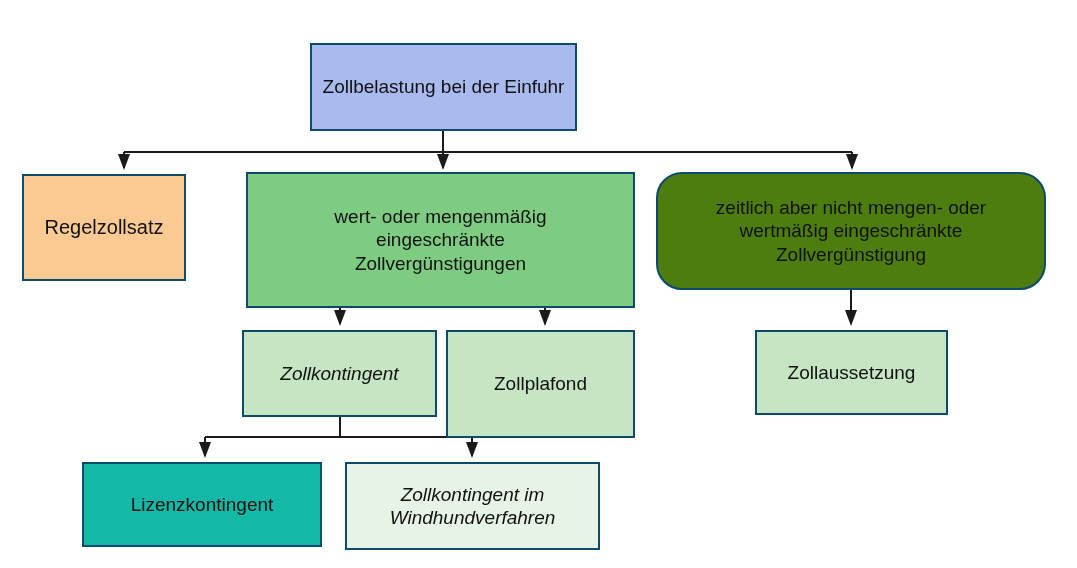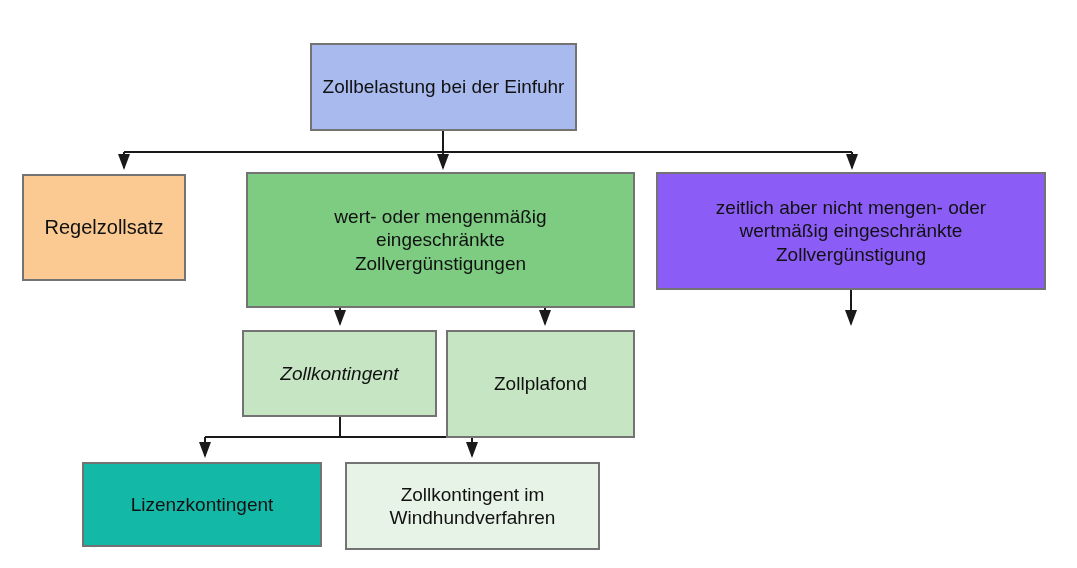--- a/index.html
+++ b/index.html
@@ -13,21 +13,21 @@
     overflow: hidden;
   }
   .connector-layer {
     position: absolute;
     left: 0; top: 0;
     width: 1077px; height: 568px;
     pointer-events: none;
   }
   .node {
     position: absolute;
-    border: 2px solid #737373;
+    border: 2px solid #0c4a6e;
     box-sizing: border-box;
     display: flex;
     align-items: center;
     justify-content: center;
     text-align: center;
     font-size: 19px;
     line-height: 1.22;
     padding: 4px 6px;
   }
   .node .label { display: inline-block; }
@@ -35,21 +35,21 @@
   .node-root          { left: 310px; top: 43px;  width: 267px; height: 88px;  }
   .node-regelzollsatz { left: 22px;  top: 174px; width: 164px; height: 107px; font-size: 20px; }
   .node-wert          { left: 246px; top: 172px; width: 389px; height: 136px; }
   .node-wert .label   { max-width: 260px; }
   .node-zeitlich      { left: 656px; top: 172px; width: 390px; height: 118px; }
   .node-zeitlich .label { max-width: 330px; }
   .node-zollkontingent{ left: 242px; top: 330px; width: 195px; height: 87px; font-style: italic;  }
   .node-zollplafond   { left: 446px; top: 330px; width: 189px; height: 108px;  }
   .node-zollaussetzung{ left: 755px; top: 330px; width: 193px; height: 85px;  }
   .node-lizenz        { left: 82px;  top: 462px; width: 240px; height: 85px;  }
-  .node-windhund      { left: 345px; top: 462px; width: 255px; height: 88px;  }
+  .node-windhund      { left: 345px; top: 462px; width: 255px; height: 88px; font-style: italic;  }
   .node-windhund .label { max-width: 235px; }
 </style>
 </head>
 <body>
 
 <div class="canvas">
 
   <svg class="connector-layer" viewBox="0 0 1077 568" xmlns="http://www.w3.org/2000/svg">
     <defs>
       <marker id="arrow" markerUnits="userSpaceOnUse" markerWidth="16" markerHeight="12" refX="14" refY="6" orient="auto">
@@ -85,32 +85,35 @@
   </div>
 
   <div class="node node-regelzollsatz" style="background-color: rgb(251, 202, 147);">
     <span class="label">Regelzollsatz</span>
   </div>
 
   <div class="node node-wert" style="background-color: rgb(125, 204, 130);">
     <span class="label">wert- oder mengenmäßig eingeschränkte Zollvergünstigungen</span>
   </div>
 
-  <div class="node node-zeitlich" style="background-color: #8b5cf6;">
+  <div class="node node-zeitlich" style="background-color: #4d7c0f; border-radius: 26px;">
     <span class="label">zeitlich aber nicht mengen- oder wertmäßig eingeschränkte Zollvergünstigung</span>
   </div>
 
   <div class="node node-zollkontingent" style="background-color: rgb(197, 229, 195);">
     <span class="label">Zollkontingent</span>
   </div>
 
   <div class="node node-zollplafond" style="background-color: rgb(197, 229, 195);">
     <span class="label">Zollplafond</span>
   </div>
 
+  <div class="node node-zollaussetzung" style="background-color: rgb(197, 229, 195);">
+    <span class="label">Zollaussetzung</span>
+  </div>
 
   <div class="node node-lizenz" style="background-color: #14b8a6;">
     <span class="label">Lizenzkontingent</span>
   </div>
 
   <div class="node node-windhund" style="background-color: rgb(231, 243, 230);">
     <span class="label">Zollkontingent im Windhundverfahren</span>
   </div>
 
 </div>

